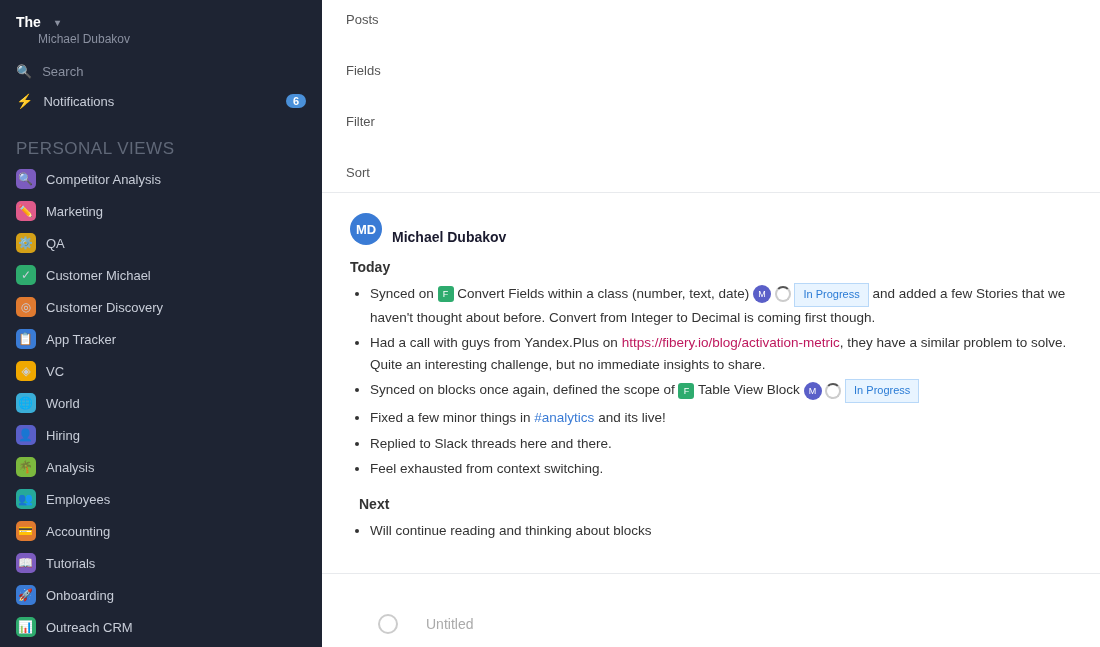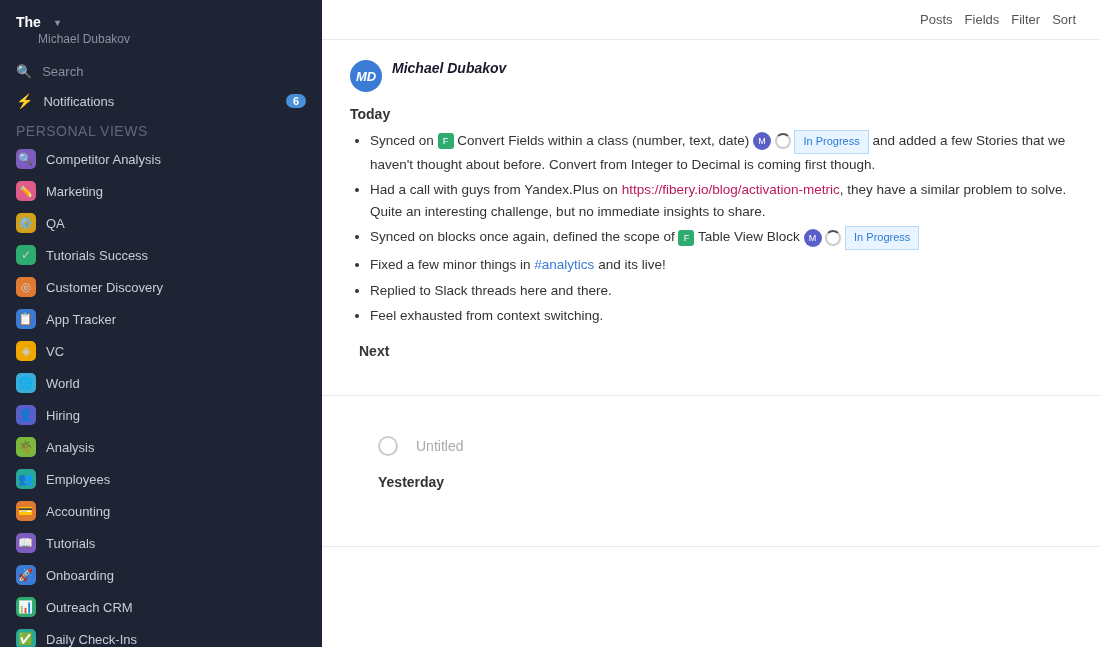--- a/index.html
+++ b/index.html
@@ -85,65 +85,66 @@
     .icon-blue { background: #3a7bd5; }
     .icon-green { background: #2eab6e; }
     .icon-orange { background: #e07a30; }
     .icon-teal { background: #26a99a; }
     .icon-indigo { background: #5a5fc8; }
     .icon-sky { background: #3aaed8; }
     .icon-lime { background: #7cb83e; }
     .icon-amber { background: #f0a800; }
 
     .section-label {
-      font-size: 14px;
+      font-size: 17px;
       color: #606878;
       padding: 8px 16px 4px 16px;
       text-transform: uppercase;
       letter-spacing: 0.5px;
       cursor: pointer;
+      margin-top: 16px;
     }
 
     
     .main {
       flex: 1;
       display: flex;
       flex-direction: column;
       overflow: hidden;
     }
 
     .topbar {
       display: flex;
-      align-items: flex-end;
+      align-items: flex-start;
       justify-content: flex-end;
-      gap: 12px;
+      gap: 36px;
       padding: 12px 24px;
       border-bottom: 1px solid #e8eaed;
       font-size: 13px;
       color: #555;
+      flex-direction: column;
     }
     .topbar span { cursor: pointer; }
 
     .content-area {
       flex: 1;
       overflow-y: auto;
       padding: 0;
     }
 
     .post-card {
       border-bottom: 1px solid #e8eaed;
       padding: 20px 28px 28px 28px;
     }
 
     .post-header {
       display: flex;
-      align-items: flex-start;
+      align-items: flex-end;
       gap: 10px;
       margin-bottom: 14px;
-      font-style: italic;
     }
     .avatar {
       width: 32px;
       height: 32px;
       border-radius: 50%;
       background: #3a7bd5;
       display: flex;
       align-items: center;
       justify-content: center;
       color: #fff;
@@ -222,21 +223,21 @@
       height: 16px;
       border-radius: 50%;
       border: 2px solid #ccc;
       border-top-color: #555;
       vertical-align: middle;
     }
 
     .untitled-header {
       display: flex;
       align-items: center;
-      gap: 18px;
+      gap: 28px;
       padding: 20px 28px 14px 28px;
       color: #aaa;
       font-size: 14px;
     }
     .circle-placeholder {
       width: 20px;
       height: 20px;
       border-radius: 50%;
       border: 2px solid #ccc;
       display: flex;
@@ -288,21 +289,21 @@
   <div class="sidebar-item">
     <div class="item-icon icon-pink">✏️</div>
     <span>Marketing</span>
   </div>
   <div class="sidebar-item">
     <div class="item-icon icon-yellow">⚙️</div>
     <span>QA</span>
   </div>
   <div class="sidebar-item">
     <div class="item-icon icon-green">✓</div>
-    <span>Tutorials Success</span>
+    <span>Customer Michael</span>
   </div>
   <div class="sidebar-item">
     <div class="item-icon icon-orange">◎</div>
     <span>Customer Discovery</span>
   </div>
   <div class="sidebar-item">
     <div class="item-icon icon-blue">📋</div>
     <span>App Tracker</span>
   </div>
   <div class="sidebar-item">
@@ -391,20 +392,23 @@
           <li>
             Fixed a few minor things in
             <a class="link-hash" href="#">#analytics</a>
             and its live!
           </li>
           <li>Replied to Slack threads here and there.</li>
           <li>Feel exhausted from context switching.</li>
         </ul>
 
         <div class="section-title" style="margin-top:16px;padding-left:9px;">Next</div>
+        <ul>
+          <li>Will continue reading and thinking about blocks</li>
+        </ul>
       </div>
     </div>
 
     <div class="post-card">
       <div class="untitled-header">
         <div class="circle-placeholder"></div>
         <span>Untitled</span>
       </div>
       <div class="post-body" style="padding: 0 28px 20px 28px;">
         <div class="section-title">Yesterday</div>

